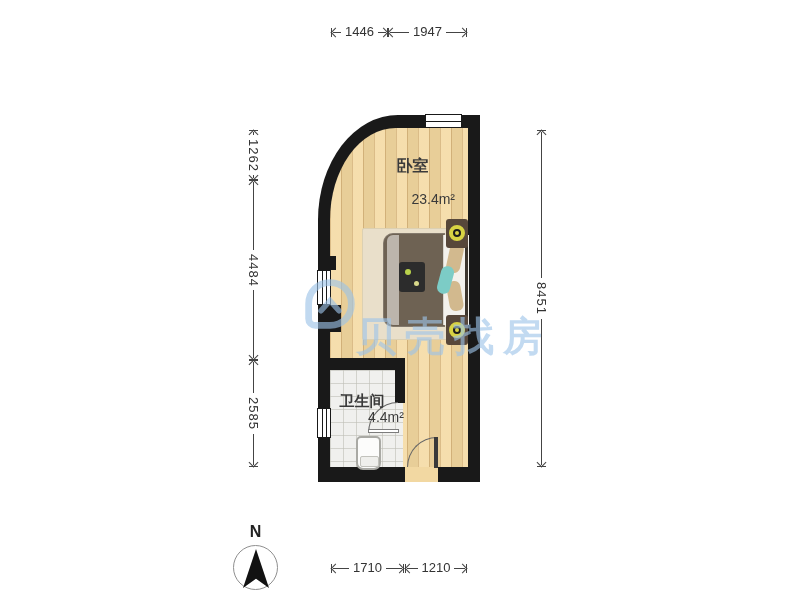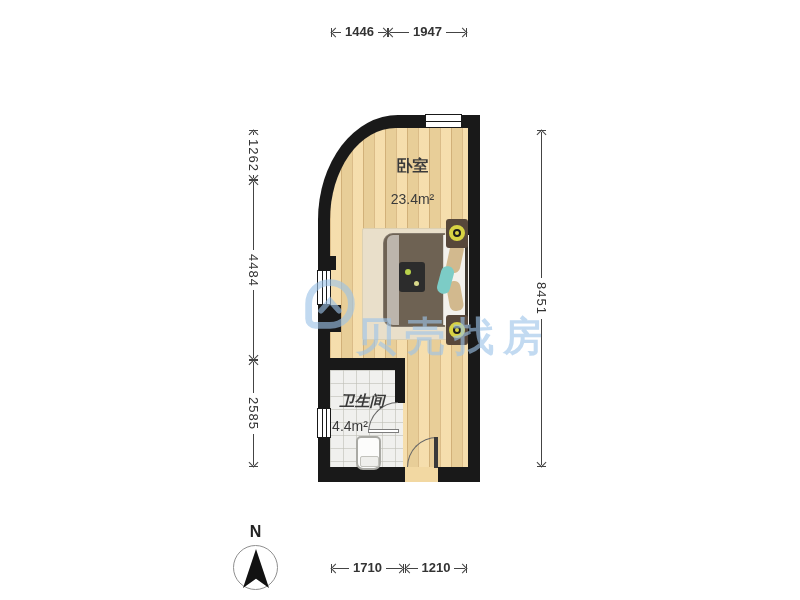--- a/index.html
+++ b/index.html
@@ -66,23 +66,23 @@
             border-top-left-radius:100% 100%;box-sizing:border-box;}
   .bath-door-arc{left:368px;top:402px;width:30px;height:31px;}
   .bath-door-leaf{left:368px;top:429px;width:31px;height:4px;background:#fff;border:1px solid #7c7c7c;box-sizing:border-box;}
   .entry-door-arc{left:407px;top:437px;width:30px;height:30px;}
   .entry-door-leaf{left:434px;top:437px;width:4px;height:31px;background:#3a3a3a;}
 
   
   .room-name{font-size:16px;font-weight:700;color:#3a3a3a;text-align:center;}
   .room-area{font-size:14px;color:#3a3a3a;text-align:center;}
   .bedroom-name{left:370px;top:156px;width:85px;}
-  .bedroom-area{left:370px;top:191px;width:85px;}
-  .bath-name{left:322px;top:392px;width:80px;font-size:15px;font-style:italic;}
-  .bath-area{left:322px;top:418px;width:56px;}
+  .bedroom-area{left:370px;top:191px;width:85px;text-align:right;}
+  .bath-name{left:322px;top:392px;width:80px;font-size:15px;}
+  .bath-area{left:322px;top:409px;width:56px;padding-left:36px;}
 
   
   .wm-text{left:356px;top:281px;font-size:40px;font-weight:700;letter-spacing:9px;white-space:nowrap;
            color:rgba(156,195,232,.62);margin-top:28px;}
   .wm-logo{left:303px;top:277px;width:54px;height:54px;opacity:.62;}
 
   
   .north-n{left:233px;top:523px;width:45px;text-align:center;font-size:16px;font-weight:600;color:#222;}
   .north-circle{left:233px;top:545px;width:45px;height:45px;border:1.5px solid #8f8f8f;border-radius:50%;box-sizing:border-box;}
   .north-needle{left:243px;top:549px;width:26px;height:39px;background:#121212;
@@ -94,21 +94,21 @@
   .tick-h{width:1px;height:9px;background:#444;flex:none;}
   .tick-v{width:9px;height:1px;background:#444;flex:none;}
   .ln{background:#444;z-index:0;}
   .dim .ln{height:1px;flex:1;}
   .dimv .ln{width:1px;flex:1;}
   .ah{width:6px;height:6px;border-left:1px solid #444;border-bottom:1px solid #444;flex:none;z-index:1;}
   .ah-l{transform:rotate(45deg);margin-left:0;margin-right:-6px;}
   .ah-r{transform:rotate(-135deg);margin-left:-6px;}
   .ah-u{transform:rotate(135deg);margin-top:0;margin-bottom:-6px;}
   .ah-d{transform:rotate(-45deg);margin-top:-6px;}
-  .dim .lab{padding:0 4px;line-height:14px;font-weight:bold;}
+  .dim .lab{padding:0 4px;line-height:14px;}
   .dimv .lab{writing-mode:vertical-rl;text-orientation:mixed;padding:4px 0;letter-spacing:1px;}
   .dim-top-1{left:331px;top:25px;width:57px;}
   .dim-top-2{left:388px;top:25px;width:79px;}
   .dim-bot-1{left:331px;top:561px;width:73px;}
   .dim-bot-2{left:405px;top:561px;width:62px;}
   .dim-left-1{left:246px;top:130px;height:50px;}
   .dim-left-2{left:246px;top:180px;height:180px;}
   .dim-left-3{left:246px;top:360px;height:107px;}
   .dim-right-1{left:534px;top:130px;height:337px;}
 </style>

